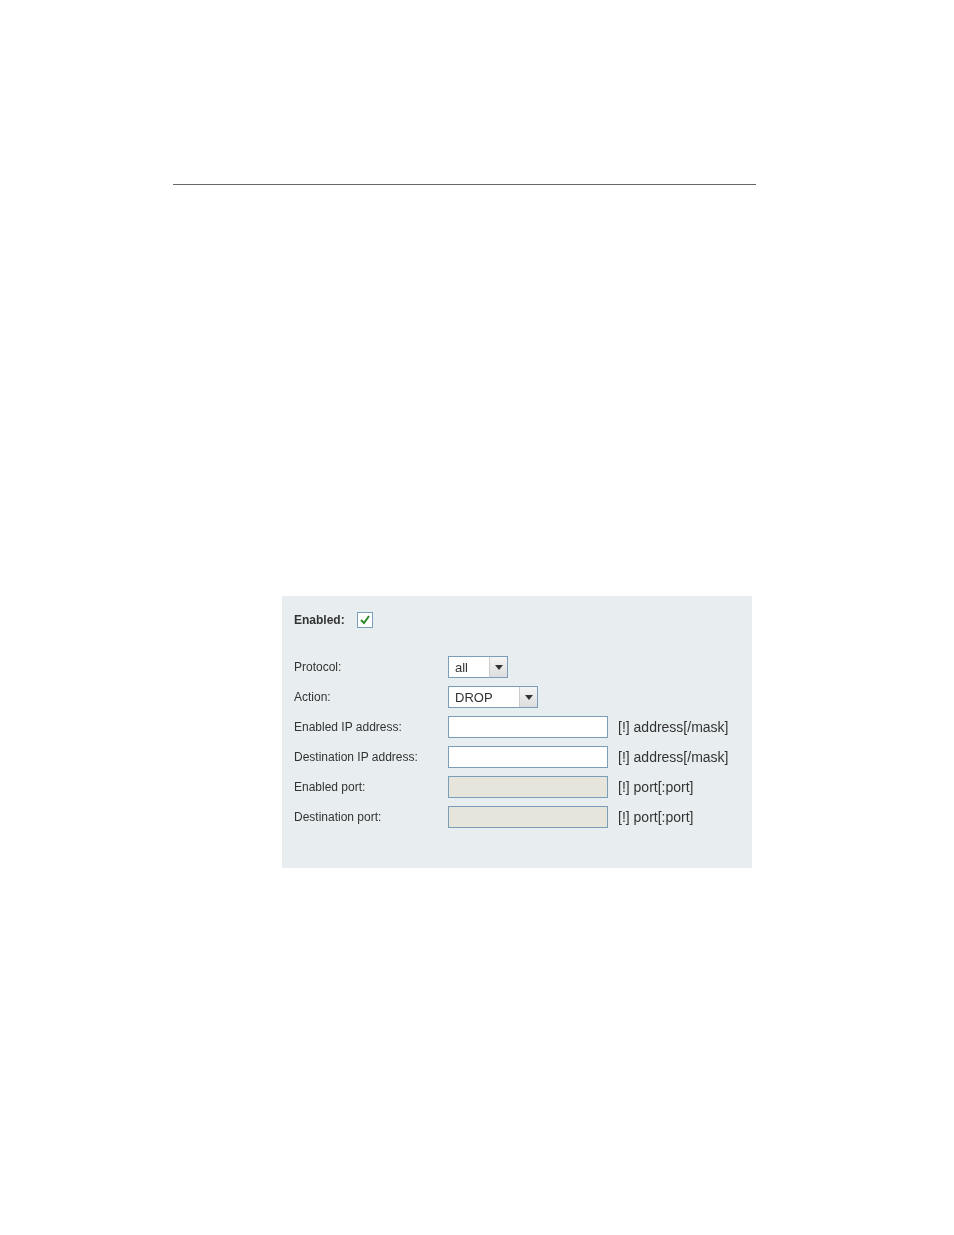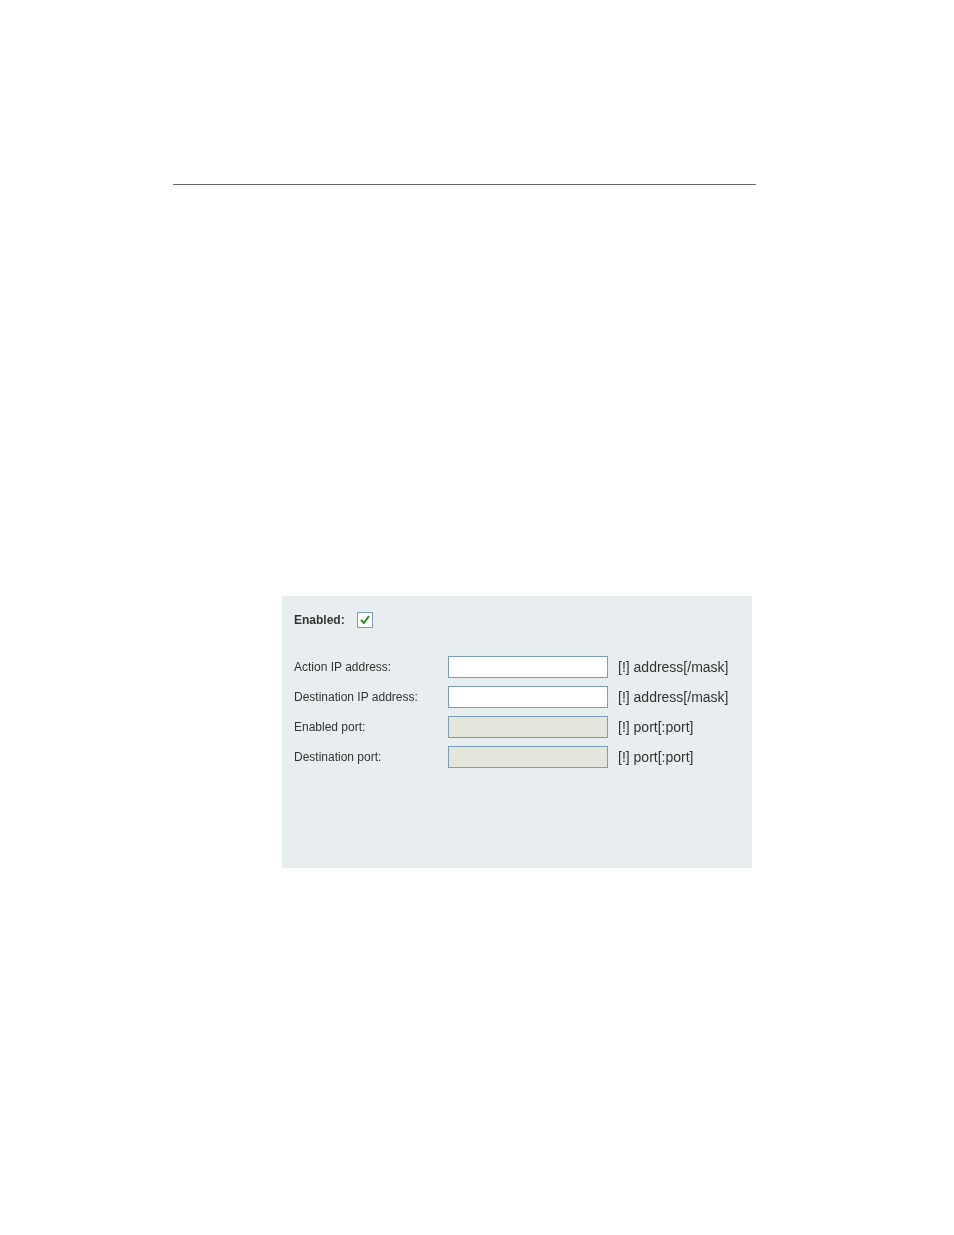--- a/index.html
+++ b/index.html
@@ -129,24 +129,46 @@
 
   <div class="enabled-row">
     <span class="enabled-label">Enabled:</span>
     <span class="checkbox">
       <svg viewBox="0 0 12 12">
         <path d="M2 6 L5 9 L10 2" stroke="#2a8a2a" stroke-width="2" fill="none"></path>
       </svg>
     </span>
   </div>
 
-
+  <div class="form-row">
+    <span class="form-label">Protocol:</span>
+    <span class="select-wrap small">
+      <span class="select-value">all</span>
+      <span class="select-arrow">
+        <svg viewBox="0 0 8 5">
+            <path d="M0 0 L4 5 L8 0 Z" fill="#333"></path>
+          </svg>
+      </span>
+    </span>
+  </div>
 
   <div class="form-row">
-    <span class="form-label">Action IP address:</span>
+    <span class="form-label">Action:</span>
+    <span class="select-wrap medium">
+      <span class="select-value">DROP</span>
+      <span class="select-arrow">
+        <svg viewBox="0 0 8 5">
+            <path d="M0 0 L4 5 L8 0 Z" fill="#333"></path>
+          </svg>
+      </span>
+    </span>
+  </div>
+
+  <div class="form-row">
+    <span class="form-label">Enabled IP address:</span>
     <input type="text" class="text-input" value="" style="">
     <span class="hint">[!] address[/mask]</span>
   </div>
 
   <div class="form-row">
     <span class="form-label">Destination IP address:</span>
     <input type="text" class="text-input" value="" style="">
     <span class="hint">[!] address[/mask]</span>
   </div>
 

